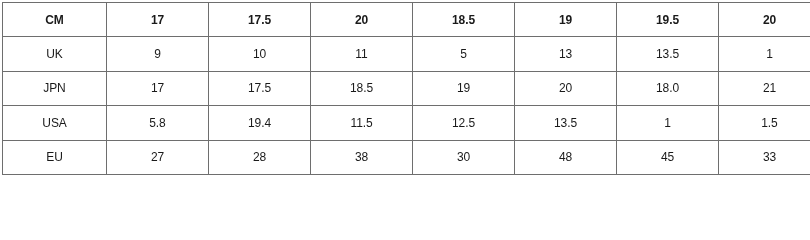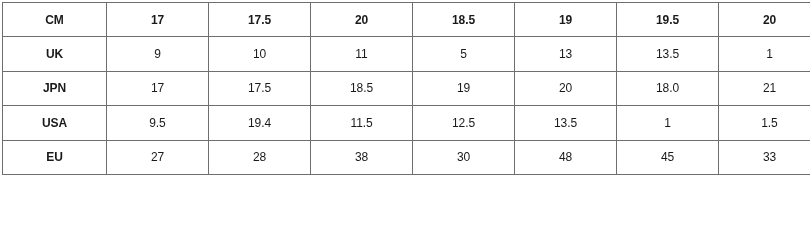--- a/index.html
+++ b/index.html
@@ -38,21 +38,21 @@
     font-size: 12px;
     line-height: 16px;
     text-align: center;
     vertical-align: middle;
     white-space: nowrap;
     letter-spacing: -0.1px;
   }
   td.row-label {
     width: 91px;
     text-align: left;
-    font-weight: bold;
+    font-weight: normal;
     padding-left: 7px;
     letter-spacing: 0.1px;
   }
   tr.header-row td {
     font-weight: bold;
   }
   td.data-cell {
     width: 89px;
     font-weight: normal;
     margin-left: 48px;
@@ -96,21 +96,21 @@
         <td class="data-cell">18.5</td>
         <td class="data-cell">19</td>
         <td class="data-cell">20</td>
         <td class="data-cell">18.0</td>
         <td class="data-cell">21</td>
 
       </tr>
 
       <tr>
         <td class="row-label">USA</td>
-        <td class="data-cell">9.5</td>
+        <td class="data-cell">5.8</td>
         <td class="data-cell">19.4</td>
         <td class="data-cell">11.5</td>
         <td class="data-cell">12.5</td>
         <td class="data-cell">13.5</td>
         <td class="data-cell">1</td>
         <td class="data-cell">1.5</td>
 
       </tr>
 
       <tr>

